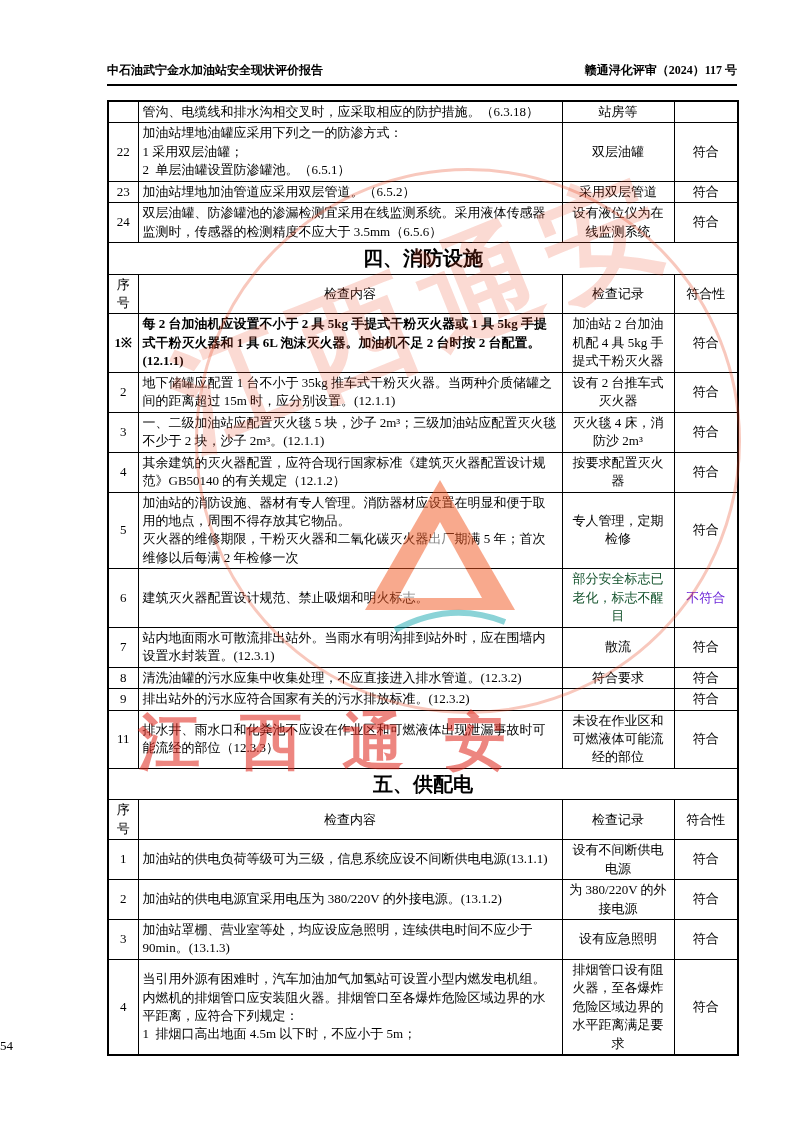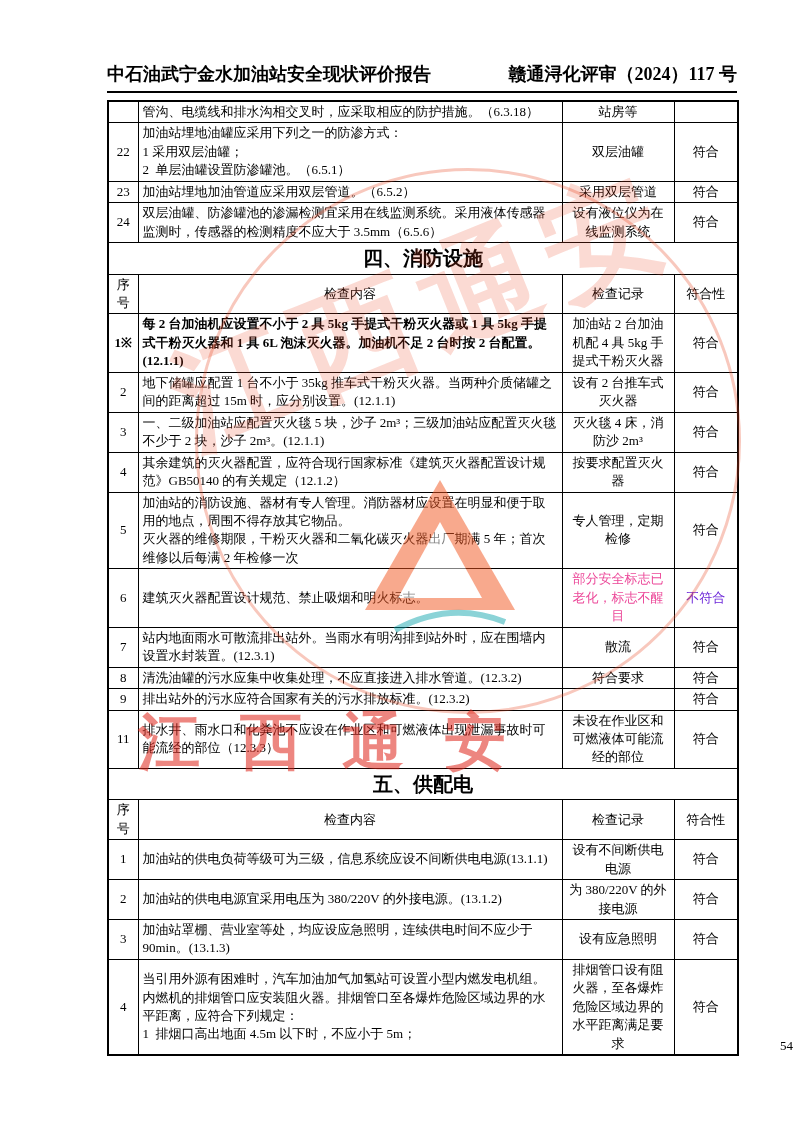--- a/index.html
+++ b/index.html
@@ -7,21 +7,21 @@
     position:relative;
     width:793px; height:1122px;
     background:#ffffff;
     font-family:"Liberation Serif","DejaVu Serif",serif;
     color:#000;
     overflow:hidden;
   }
   .doc-header {
     position:absolute; left:107px; top:62px; width:630px;
     display:flex; justify-content:space-between; align-items:flex-end;
-    font-size:18px; font-weight:bold;
+    font-size:12px; font-weight:bold;
     border-bottom:2px solid #000;
     padding-bottom:5px;
   }
   .table-wrap { position:absolute; left:107px; top:100px; width:732px; }
   table.inspection {
     border-collapse:collapse; width:630px; table-layout:fixed;
     font-size:13px; line-height:1.42;
     border:2px solid #000;
   }
   table.inspection td {
@@ -29,21 +29,21 @@
     padding:1px 4px;
     vertical-align:middle;
     overflow:hidden;
   }
   td.num, td.record, td.result { text-align:center;margin-top:46px; }
   td.content { text-align:left; white-space:pre-wrap; }
   td.section-cell { text-align:center; font-weight:bold; font-size:20px; padding:3px 4px; }
   td.col-header { text-align:center; }
   .doc-footer {
     position:absolute; left:0; top:1038px; width:100%;
-    text-align:right; font-size:13px;
+    text-align:left; font-size:13px;
   }
   
   .watermark { position:absolute; left:0; top:0; width:793px; height:1122px;
     pointer-events:none; z-index:5; }
   .wm-circle {
     position:absolute; left:195px; top:168px; width:540px; height:540px;
     border:3px solid rgba(233,72,35,0.30); border-radius:50%;
   }
   .wm-diagonal {
     position:absolute; left:180px; top:330px;
@@ -140,21 +140,21 @@
           <tr>
             <td class="num">5</td>
             <td class="content">加油站的消防设施、器材有专人管理。消防器材应设置在明显和便于取用的地点，周围不得存放其它物品。
 灭火器的维修期限，干粉灭火器和二氧化碳灭火器出厂期满 5 年；首次维修以后每满 2 年检修一次</td>
             <td class="record">专人管理，定期检修</td>
             <td class="result">符合</td>
           </tr>
           <tr>
             <td class="num">6</td>
             <td class="content">建筑灭火器配置设计规范、禁止吸烟和明火标志。</td>
-            <td class="record" style="color: #ec4899;">部分安全标志已老化，标志不醒目</td>
+            <td class="record" style="color: #14532d;">部分安全标志已老化，标志不醒目</td>
             <td class="result" style="color: #6d28d9;">不符合</td>
           </tr>
           <tr>
             <td class="num">7</td>
             <td class="content">站内地面雨水可散流排出站外。当雨水有明沟排到站外时，应在围墙内设置水封装置。(12.3.1)</td>
             <td class="record">散流</td>
             <td class="result">符合</td>
           </tr>
           <tr>
             <td class="num">8</td>

